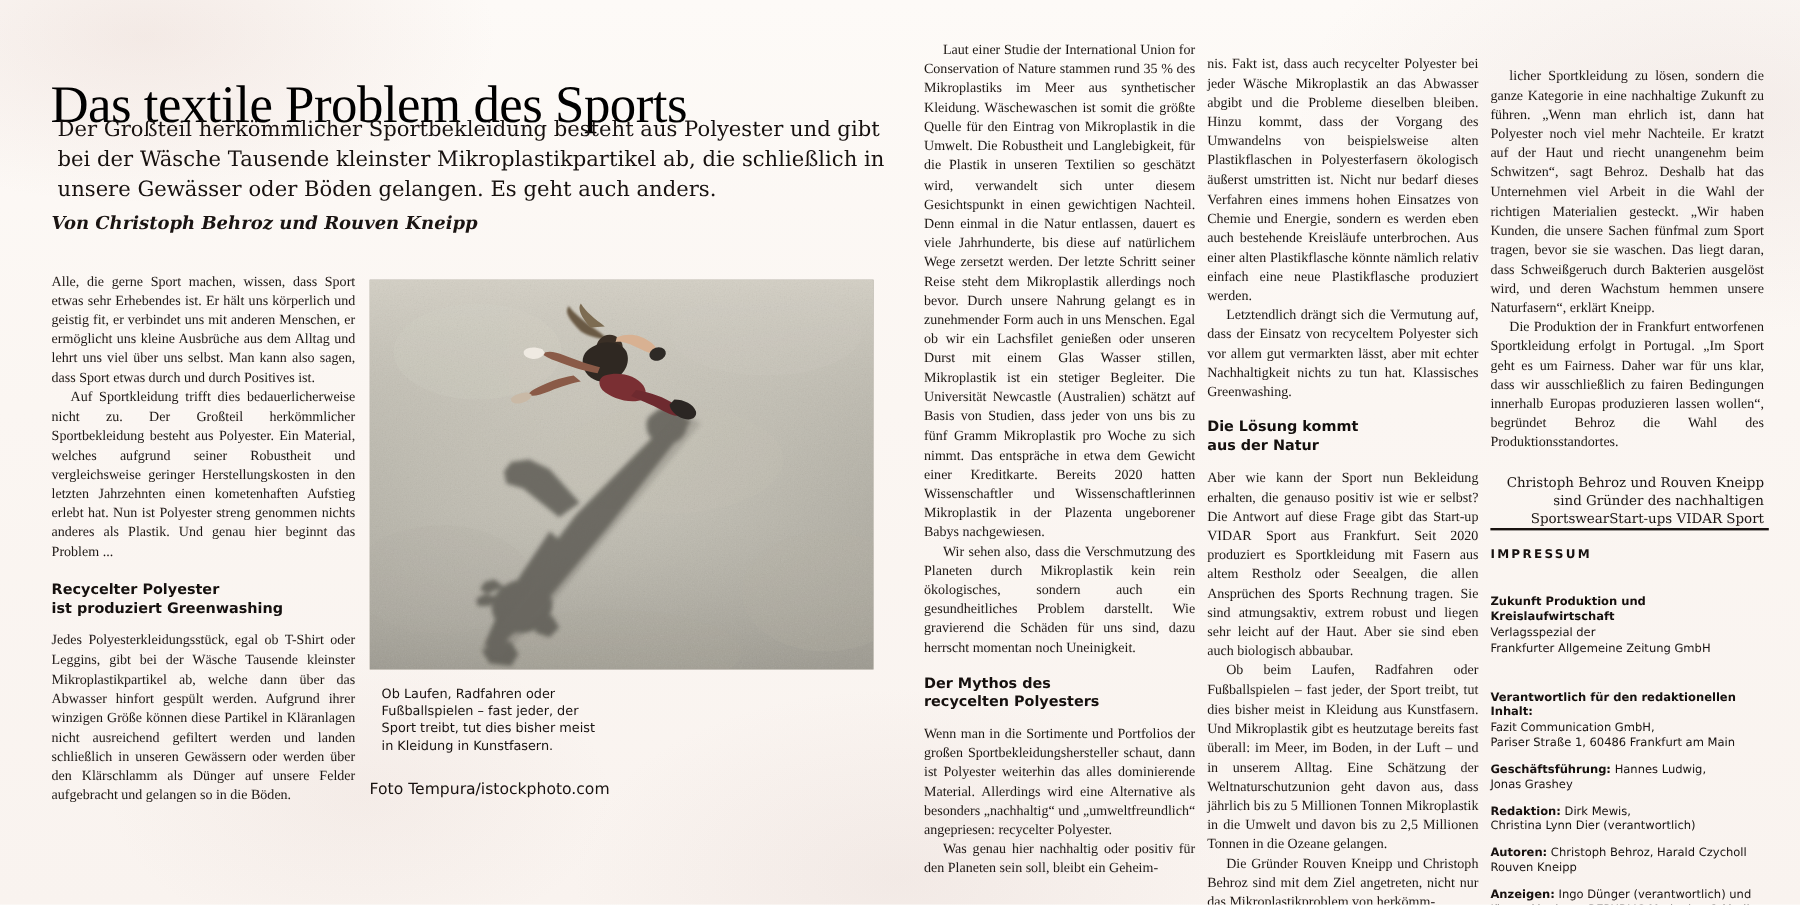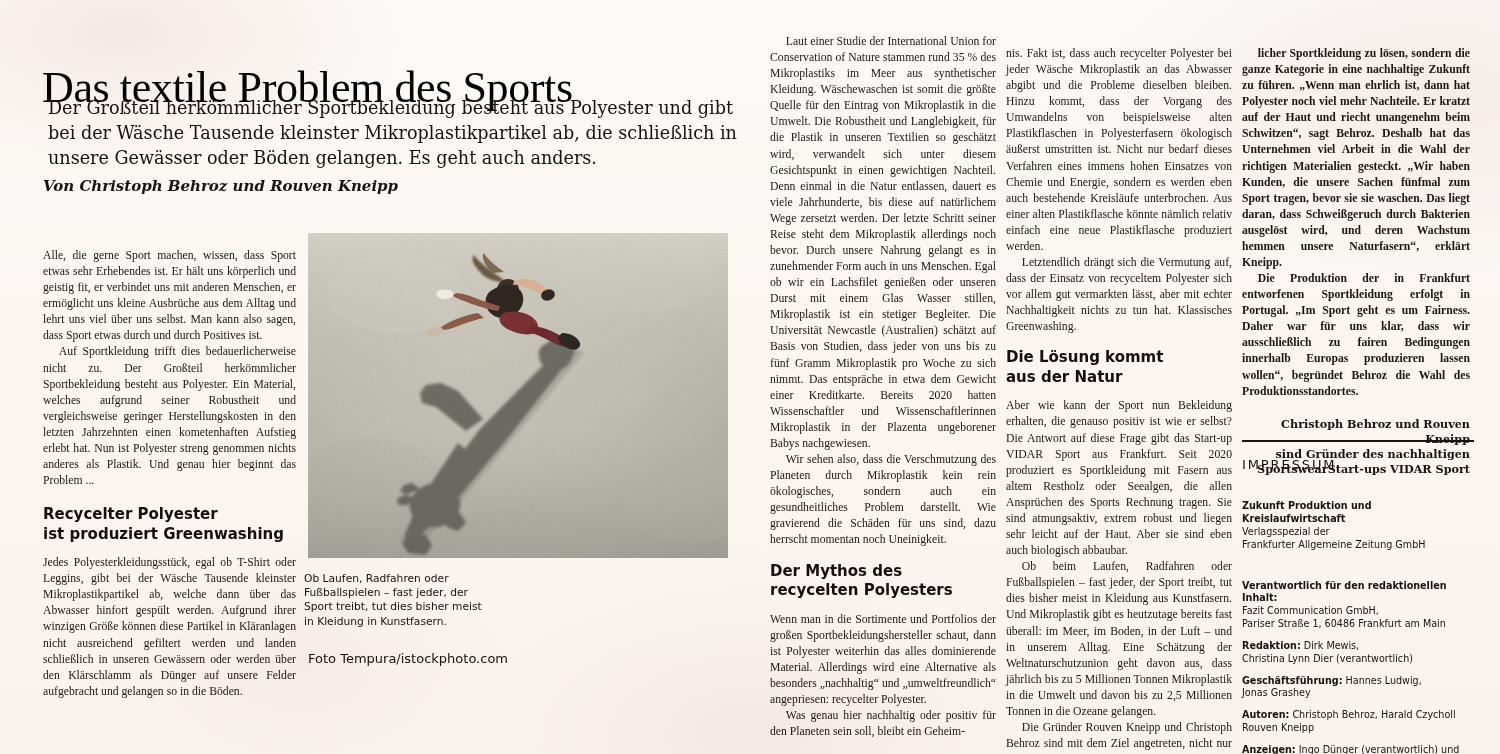--- a/index.html
+++ b/index.html
@@ -81,50 +81,50 @@
     text-justify: inter-word;
     color: #1c1613;
     hyphens: manual;
   }
   .col p { margin: 0; }
   .col p.indent { text-indent: 1.35em; }
 
   .subhead {
     font-family: "DejaVu Sans", sans-serif;
     font-weight: 700;
-    font-size: 15px;
+    font-size: 12px;
     line-height: 1.3;
     text-align: left;
     color: #15100e;
     margin: 13px 0 11px 0;
   }
   .subhead.first { margin-top: 16px; }
 
   
-  #col1 { left: 43px;   top: 248px; width: 253px; }
+  #col1 { left: 43px;   top: 227px; width: 253px; }
   #col2-caption {
     position: absolute;
-    left: 304px; top: 572px; width: 190px;
+    left: 318px; top: 572px; width: 190px;
     font-family: "DejaVu Sans", sans-serif;
     font-size: 10.7px;
     line-height: 1.33;
     color: #17110f;
     text-align: left;
   }
   #col2-credit {
     position: absolute;
     left: 308px; top: 650px; width: 230px;
     font-family: "DejaVu Sans", sans-serif;
     font-size: 13px;
     line-height: 1.33;
     color: #17110f;
   }
   #col3 { left: 770px;  top: 34px;  width: 226px; }
   #col4 { left: 1006px; top: 46px;  width: 226px; }
-  #col5 { left: 1242px; top: 46px;  width: 228px; font-weight: bold; }
+  #col5 { left: 1242px; top: 56px;  width: 228px; }
 
   
   .photo {
     position: absolute;
     left: 308px;
     top: 233px;
     width: 420px;
     height: 325px;
     overflow: hidden;
     background: #b6b2a8;
@@ -150,22 +150,22 @@
     font-family: "DejaVu Sans", sans-serif;
     color: #17110f;
   }
   .imp-rule {
     height: 2.2px;
     background: #181210;
     margin-bottom: 15px;
     width: 100%;
   }
   .imp-title {
-    font-size: 13px;
-    font-weight: 400;
+    font-size: 10px;
+    font-weight: 700;
     letter-spacing: 1.9px;
     margin-bottom: 9px;
   }
   .imp-block { margin-bottom: 9px; font-size: 9.6px; line-height: 1.34; }
   .imp-block b { font-weight: 700; }
   .imp-lead { font-weight: 700; margin-top: 28px; }
 </style>
 </head>
 <body>
 
@@ -327,27 +327,27 @@
       <div>Frankfurter Allgemeine Zeitung GmbH</div>
     </div>
 
     <div class="imp-block">
       <div class="imp-lead">Verantwortlich für den redaktionellen Inhalt:</div>
       <div>Fazit Communication GmbH,</div>
       <div>Pariser Straße 1, 60486 Frankfurt am Main</div>
     </div>
 
     <div class="imp-block">
+      <div><b>Geschäftsführung:</b><span> Hannes Ludwig,</span></div>
+      <div>Jonas Grashey</div>
+    </div>
+
+    <div class="imp-block">
       <div><b>Redaktion:</b><span> Dirk Mewis,</span></div>
       <div>Christina Lynn Dier (verantwortlich)</div>
-    </div>
-
-    <div class="imp-block">
-      <div><b>Geschäftsführung:</b><span> Hannes Ludwig,</span></div>
-      <div>Jonas Grashey</div>
     </div>
 
     <div class="imp-block">
       <div><b>Autoren:</b><span> Christoph Behroz, Harald Czycholl</span></div>
       <div>Rouven Kneipp</div>
     </div>
 
     <div class="imp-block">
       <div><b>Anzeigen:</b><span> Ingo Dünger (verantwortlich) und</span></div>
       <div>Jürgen Maukner, REPUBLIC Marketing &amp; Media</div>

